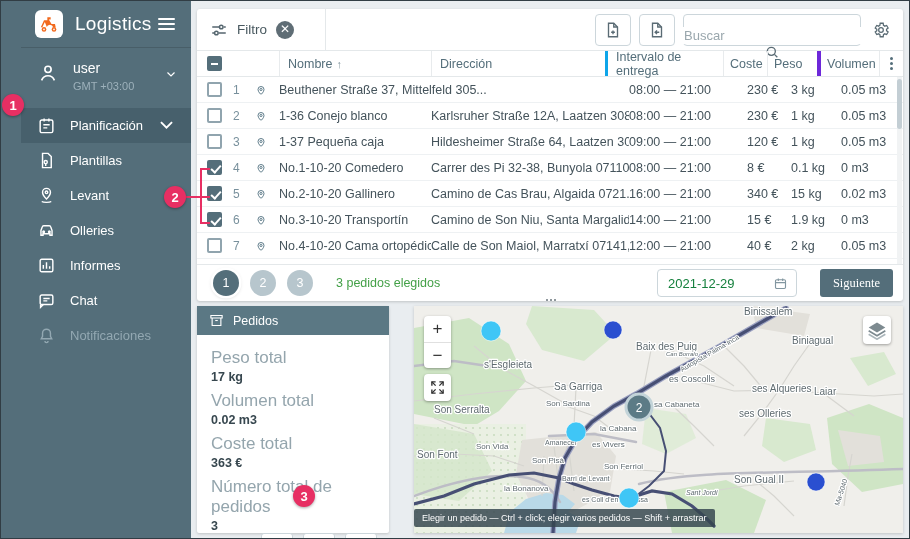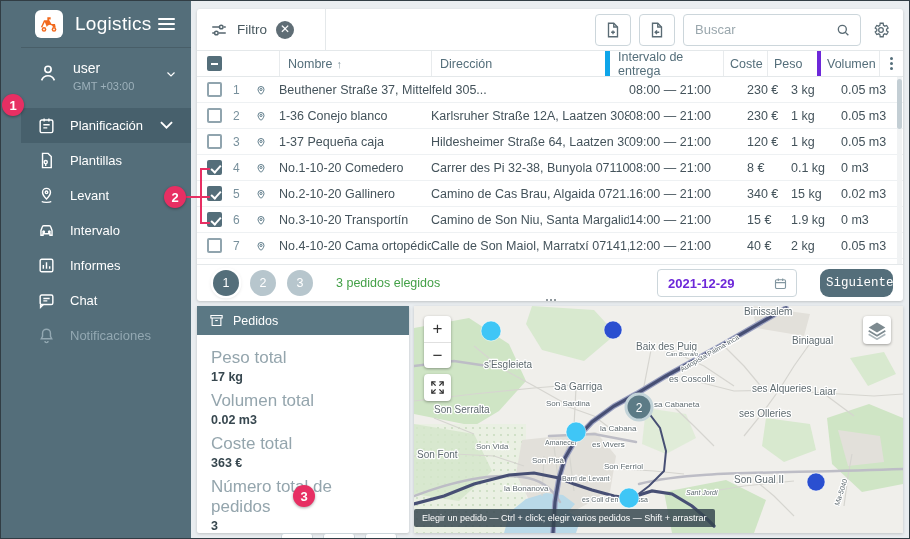--- a/index.html
+++ b/index.html
@@ -32,32 +32,32 @@
 
   .list-card{position:absolute;left:6px;top:8px;width:706px;height:292px;background:#fff;border-radius:3px;
              box-shadow:0 1px 3px rgba(0,0,0,.18);display:flex;flex-direction:column;}
   .toolbar{height:42px;display:flex;align-items:center;border-bottom:1px solid #e4e8ea;padding-right:10px;flex:none;}
   .filter-group{width:129px;height:100%;display:flex;align-items:center;gap:9px;padding:0 13px;border-right:1px solid #e4e8ea;color:#55666f;}
   .filter-label{font-size:13.5px;color:#48585f;}
   .x-circle{width:18px;height:18px;border-radius:50%;background:#5f6d75;color:#fff;font-size:12px;line-height:17px;text-align:center;cursor:pointer;}
   .toolbar-right{margin-left:auto;display:flex;align-items:center;gap:8px;}
   .icon-btn{width:36px;height:32px;border:1px solid #ccd6db;border-radius:4px;background:#fff;color:#5a6b74;
             display:flex;align-items:center;justify-content:center;cursor:pointer;}
-  .search-box{width:178px;height:32px;border:1px solid #ccd6db;border-radius:4px;display:flex;align-items:center;padding:12px 9px;background:#fff;}
+  .search-box{width:178px;height:32px;border:1px solid #ccd6db;border-radius:4px;display:flex;align-items:center;padding:12px 9px;background:#fff;flex-direction:column;}
   .search-box input{border:0;outline:0;flex:1;font-size:13px;color:#37474f;font-family:"Liberation Sans",sans-serif;min-width:0;}
   .search-box input::placeholder{color:#9aa7ad;}
   .search-box svg{flex:none;color:#5a6b74;}
   .gear-btn{color:#5a6b74;margin:0 3px;display:flex;cursor:pointer;}
 
   .thead{height:26px;display:flex;align-items:stretch;font-size:12.5px;color:#546e7a;border-bottom:1px solid #e4e8ea;flex:none;}
   .thead .hc{display:flex;align-items:center;}
   .h-sel{width:82px;padding-left:10px;}
   .h-name{width:152px;border-left:1px solid #e8ebed;padding-left:8px;gap:4px;}
   .h-addr{flex:1;border-left:1px solid #e8ebed;padding-left:8px;}
-  .h-int{width:118px;border-left:5px solid #0ea5e9;padding-left:8px;}
+  .h-int{width:118px;border-left:3px solid #0ea5e9;padding-left:8px;}
   .h-cost{width:44px;border-left:1px solid #e8ebed;padding-left:6px;}
   .h-wt{width:50px;border-left:1px solid #e8ebed;padding-left:6px;}
   .h-vol{width:62px;border-left:4px solid #6d28d9;padding-left:6px;}
   .h-menu{width:24px;border-left:1px solid #e8ebed;justify-content:center;}
   .sort-ic{font-size:11px;color:#82969f;}
   .kebab{display:flex;flex-direction:column;gap:2px;}
   .kebab i{width:3px;height:3px;border-radius:50%;background:#546e7a;}
 
   .tbody{flex:1;position:relative;overflow:hidden;}
   .trow{height:26px;display:flex;align-items:center;border-bottom:1px solid #eef1f3;font-size:12.5px;color:#44535b;cursor:pointer;}
@@ -79,29 +79,29 @@
   .cb.indet::after{content:"";position:absolute;left:2px;top:4.5px;width:7px;height:2px;background:#fff;}
 
   .vscroll{position:absolute;right:1px;top:0;width:5px;height:100%;background:#f1f3f4;}
   .vthumb{position:absolute;top:2px;right:0;width:5px;height:50px;background:#c3ced4;border-radius:3px;cursor:pointer;}
 
   .pagebar{height:37px;border-top:1px solid #e4e8ea;display:flex;align-items:center;padding:0 10px 0 16px;gap:11px;flex:none;}
   .pg{width:26px;height:26px;border-radius:50%;background:#b7c6cd;color:#fff;font-size:12.5px;display:flex;align-items:center;justify-content:center;cursor:pointer;flex:none;}
   .pg.active{background:#546e7a;box-shadow:0 0 0 2.5px #fff,0 1px 4px rgba(0,0,0,.35);}
   .sel-text{color:#43a047;font-size:12.5px;margin-left:12px;}
   .date-box{margin-left:auto;width:140px;height:28px;border:1px solid #ccd6db;border-radius:4px;display:flex;align-items:center;padding:0 8px;background:#fff;}
-  .date-box input{border:0;outline:0;width:100%;font-size:13px;color:#6d28d9;font-family:"Liberation Sans",sans-serif;font-weight:bold;}
+  .date-box input{border:0;outline:0;width:100%;font-size:13px;color:#15803d;font-family:"Liberation Sans",sans-serif;}
   .date-box svg{flex:none;color:#8296a0;}
-  .next-btn{width:73px;height:28px;background:#546e7a;color:#fff;border:0;border-radius:9px;font-size:12.5px;margin-left:12px;cursor:pointer;font-family:Liberation Mono, monospace;}
+  .next-btn{width:73px;height:28px;background:#546e7a;color:#fff;border:0;border-radius:3px;font-size:12.5px;margin-left:12px;cursor:pointer;font-family:Liberation Serif, serif;}
 
   .splitter{position:absolute;left:0;top:298px;width:100%;display:flex;justify-content:center;gap:2px;cursor:row-resize;}
   .splitter i{width:2px;height:2px;border-radius:50%;background:#6a767c;}
 
   
-  .orders-card{position:absolute;left:6px;top:305px;width:212px;height:227px;background:#fff;border-radius:2px;
+  .orders-card{position:absolute;left:6px;top:305px;width:192px;height:227px;background:#fff;border-radius:2px;
                box-shadow:0 1px 3px rgba(0,0,0,.18);display:flex;flex-direction:column;}
   .orders-header{height:29px;background:#5b7884;color:#fff;display:flex;align-items:center;gap:9px;padding:0 12px;font-size:12.5px;flex:none;}
   .orders-body{flex:1;padding:6px 14px 0;}
   .of-label{font-size:17px;color:#94a5ad;margin-top:7px;}
   .of-value{font-size:12.5px;color:#37474f;font-weight:bold;margin-top:2px;}
   .orders-actions{display:flex;justify-content:flex-end;gap:10px;padding:0 12px 12px;}
   .act-btn{width:32px;height:30px;border:1px solid #ccd6db;border-radius:3px;background:#fff;color:#5a6b74;
            display:flex;align-items:center;justify-content:center;cursor:pointer;}
 
   
@@ -195,21 +195,21 @@
             <path d="M6 19.5c2 1.6 10 1.6 12 0"></path>
         </svg>
         <span>Levant</span>
       </div>
       <div class="mi">
         <svg viewBox="0 0 24 24" fill="none" stroke="#fff" stroke-width="1.8">
           <path d="M5 12l1.6-4.5A2 2 0 0 1 8.5 6h7a2 2 0 0 1 1.9 1.5L19 12v6h-2.6v-2H7.6v2H5z"></path>
           <circle cx="8.4" cy="13.6" r="1" fill="#fff"></circle>
             <circle cx="15.6" cy="13.6" r="1" fill="#fff"></circle>
         </svg>
-        <span>Intervalo</span>
+        <span>Olleries</span>
       </div>
       <div class="mi">
         <svg viewBox="0 0 24 24" fill="none" stroke="#fff" stroke-width="1.8">
           <rect x="4" y="4" width="16" height="16" rx="2"></rect>
             <path d="M8 16v-4.5M12 16V8M16 16v-3"></path>
         </svg>
         <span>Informes</span>
       </div>
       <div class="mi">
         <svg viewBox="0 0 24 24" fill="none" stroke="#fff" stroke-width="1.8">

